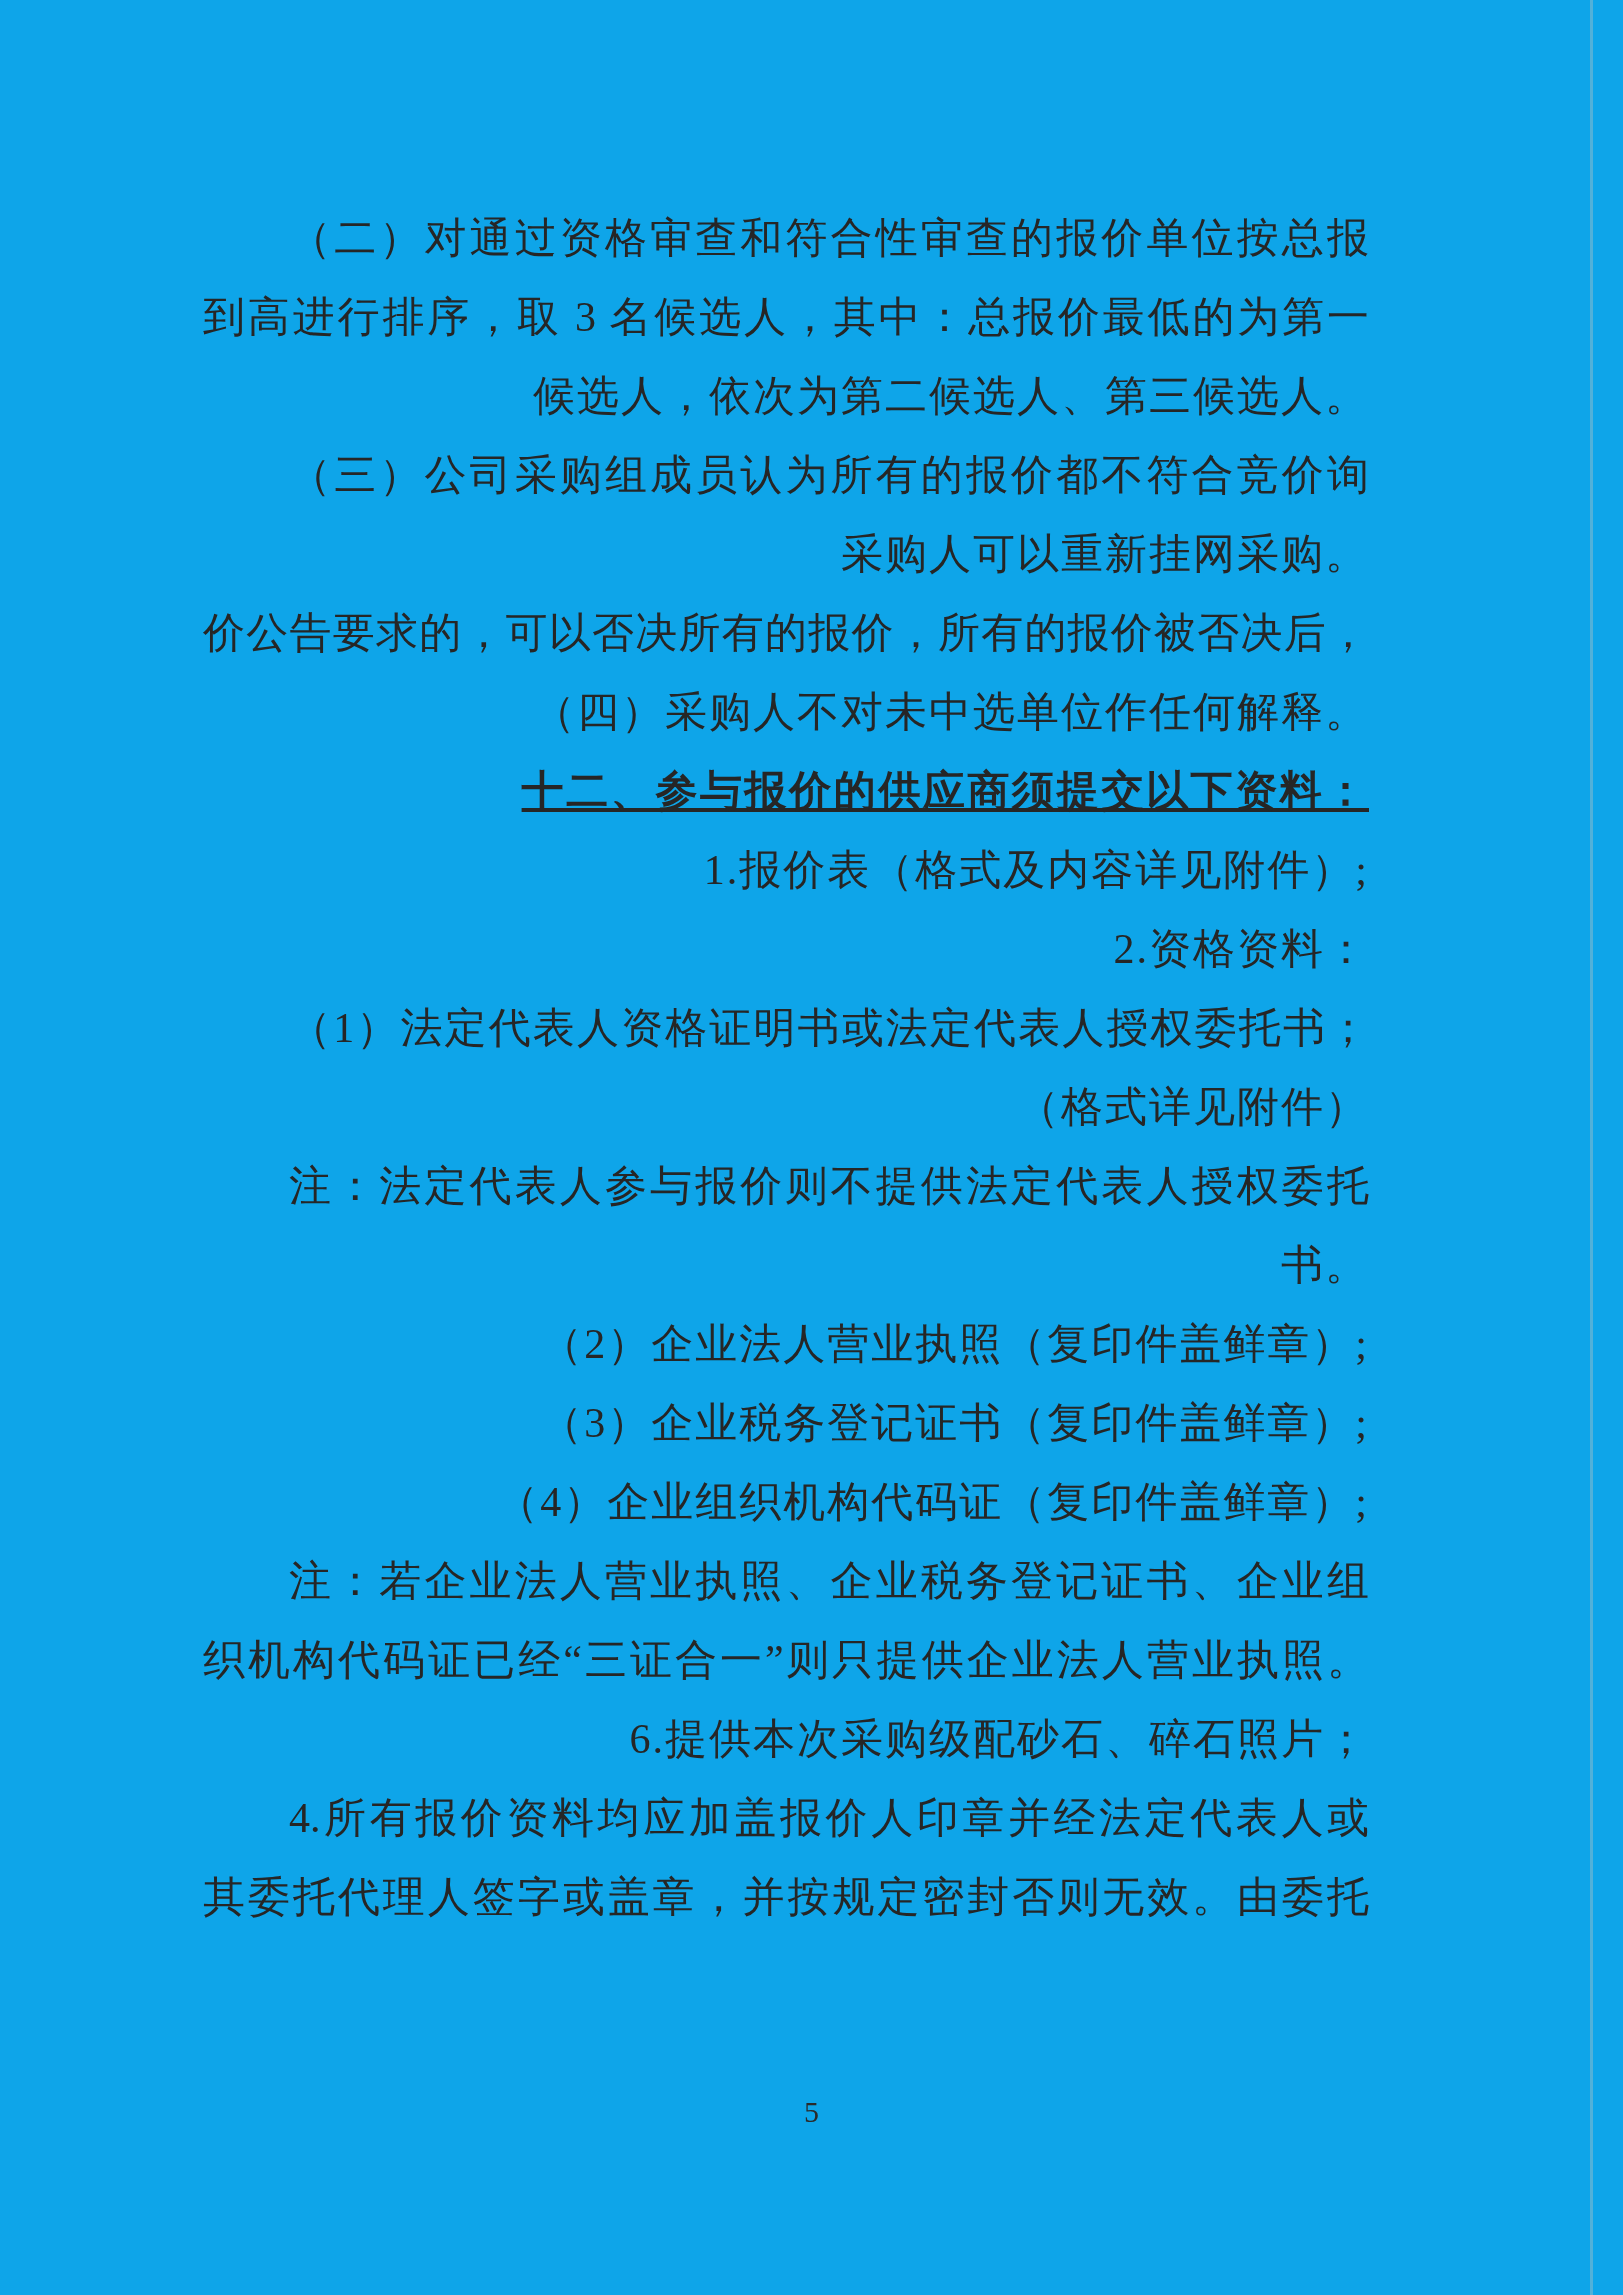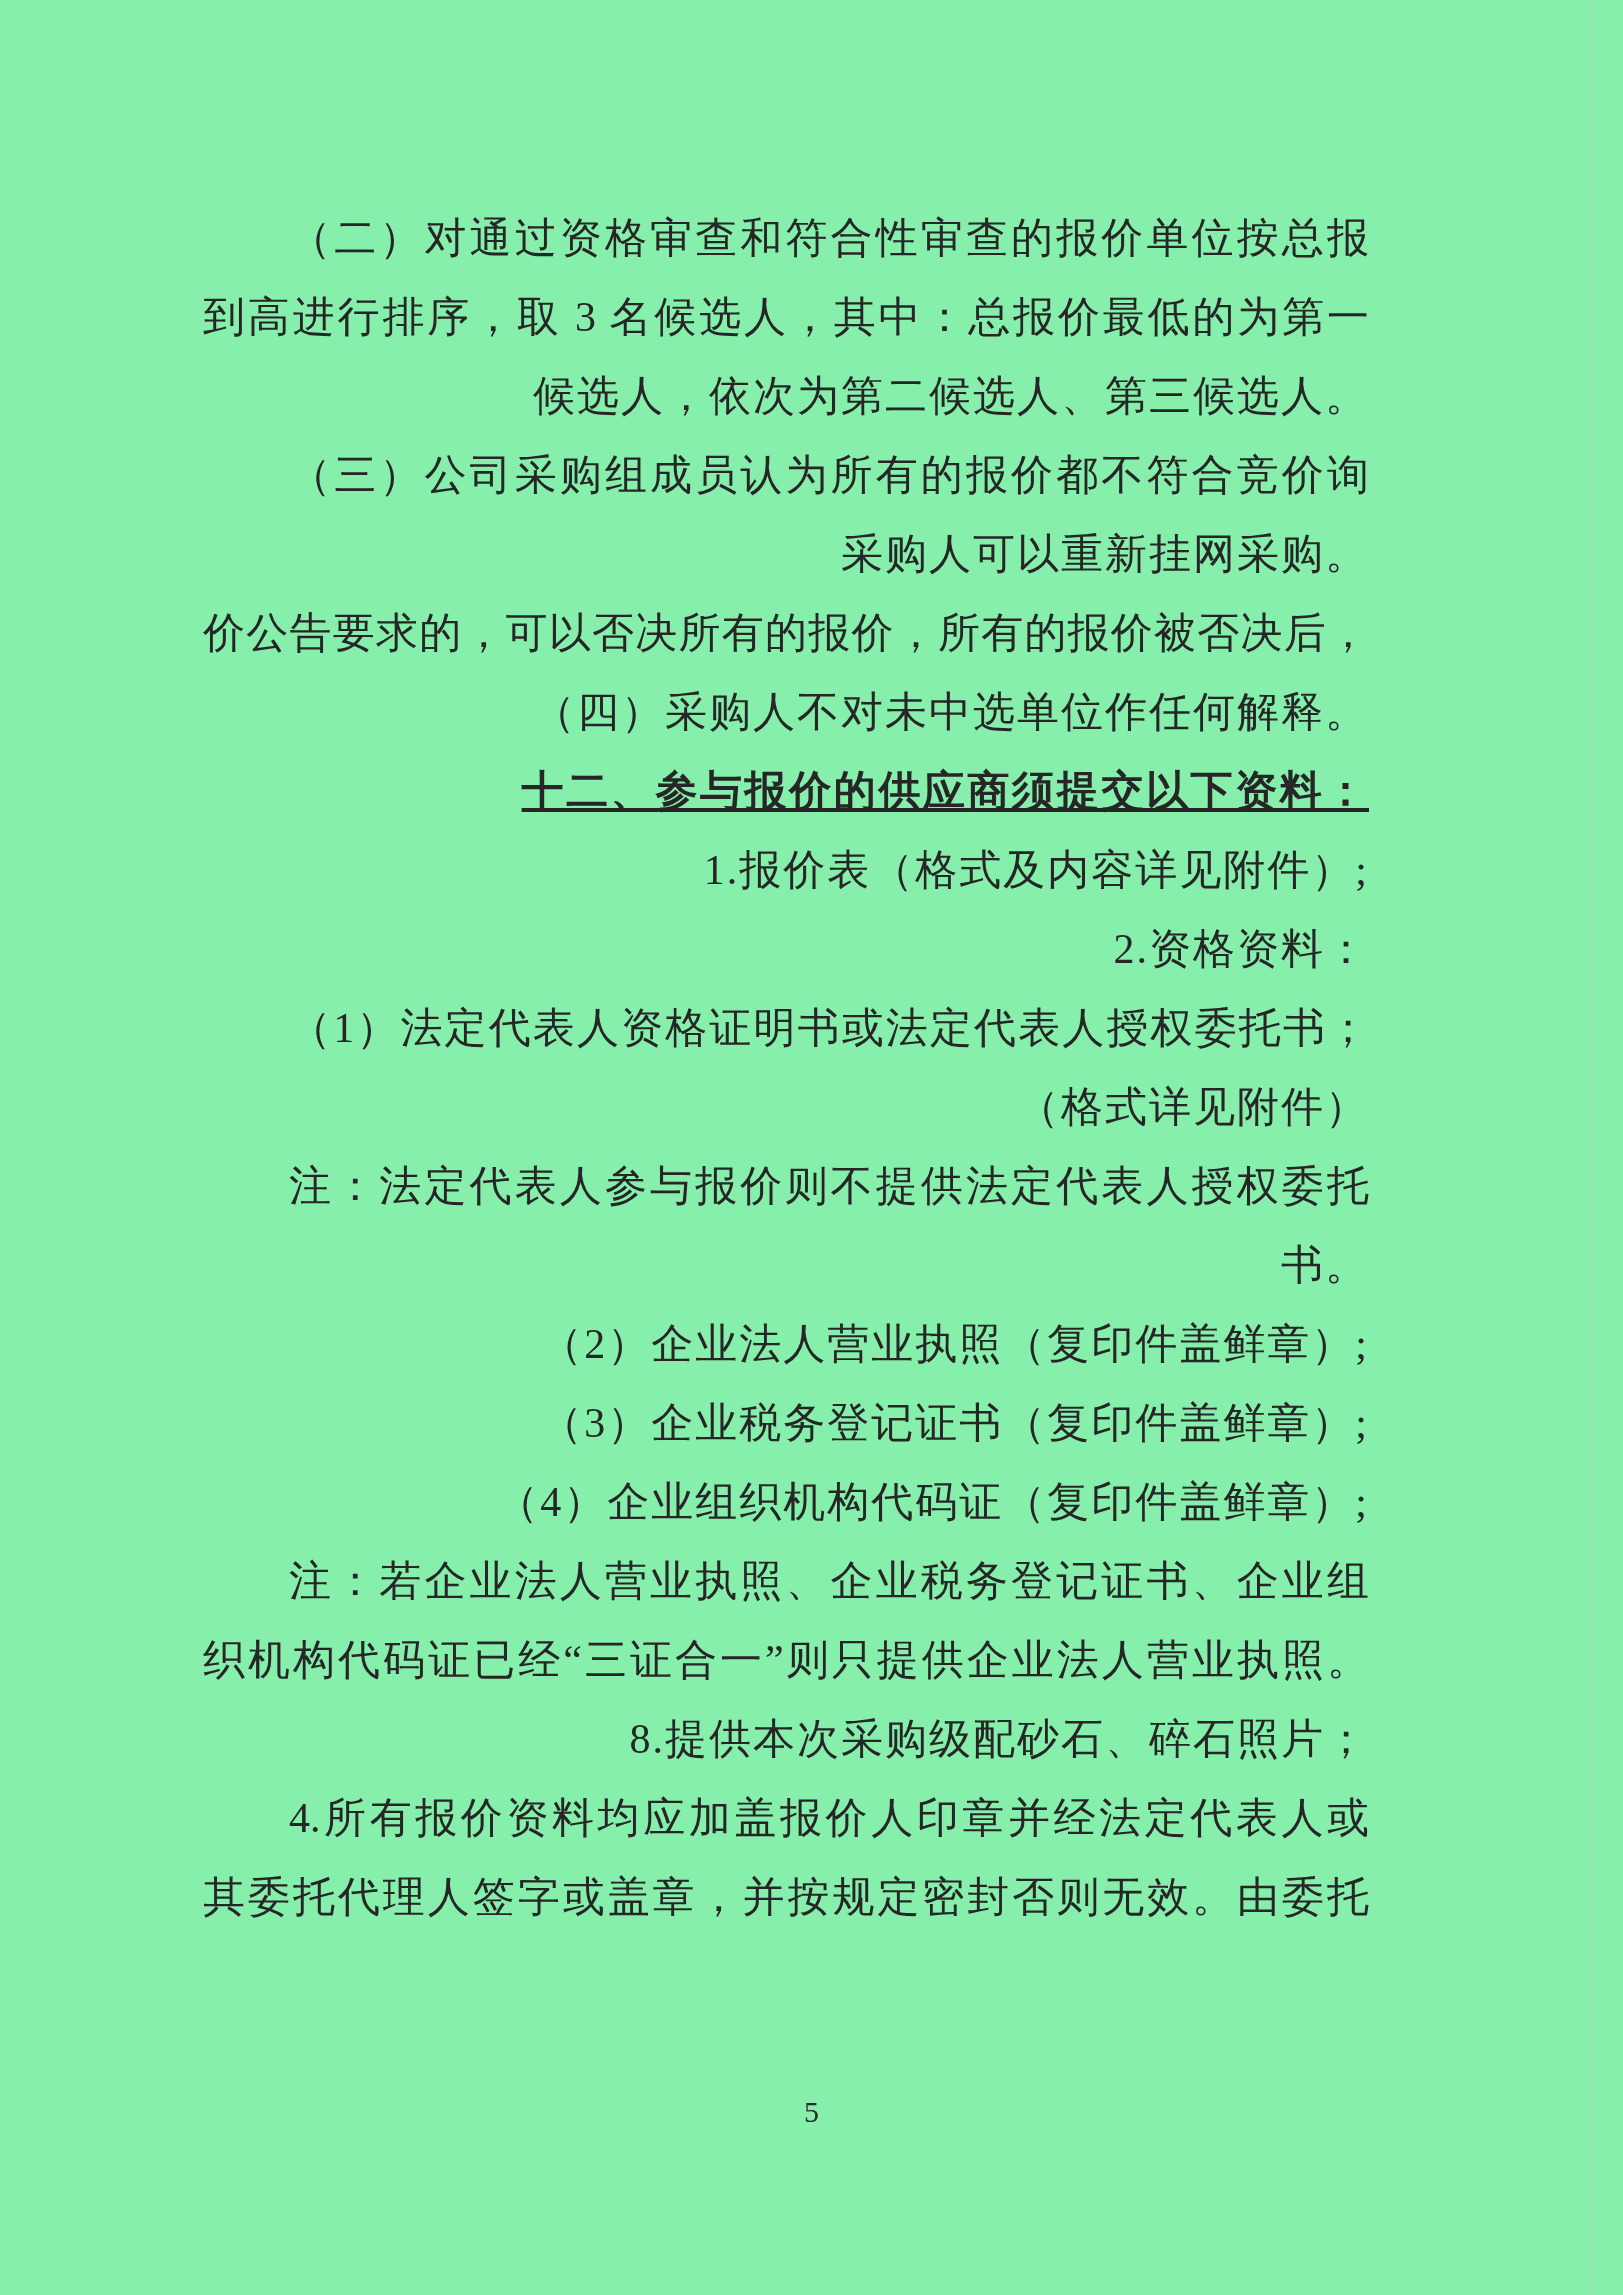--- a/index.html
+++ b/index.html
@@ -3,21 +3,21 @@
 <meta charset="utf-8">
 <style>
   html, body {
     margin: 0;
     padding: 0;
   }
   .page {
     position: relative;
     width: 1623px;
     height: 2295px;
-    background: #86efac;
+    background: #0ea5e9;
     overflow: hidden;
     font-family: "Liberation Serif", "DejaVu Serif", serif;
     color: #262626;
   }
   
   .scan-edge {
     position: absolute;
     top: 0;
     right: 30px;
     width: 2.6px;
@@ -83,20 +83,20 @@
     <div class="line indent">2.资格资料：</div>
     <div class="line indent justify">（1）法定代表人资格证明书或法定代表人授权委托书；</div>
     <div class="line">（格式详见附件）</div>
     <div class="line indent justify">注：法定代表人参与报价则不提供法定代表人授权委托</div>
     <div class="line">书。</div>
     <div class="line indent">（2）企业法人营业执照（复印件盖鲜章）;</div>
     <div class="line indent">（3）企业税务登记证书（复印件盖鲜章）;</div>
     <div class="line indent">（4）企业组织机构代码证（复印件盖鲜章）;</div>
     <div class="line indent justify">注：若企业法人营业执照、企业税务登记证书、企业组</div>
     <div class="line justify">织机构代码证已经“三证合一”则只提供企业法人营业执照。</div>
-    <div class="line indent">8.提供本次采购级配砂石、碎石照片；</div>
+    <div class="line indent">6.提供本次采购级配砂石、碎石照片；</div>
     <div class="line indent justify">4.所有报价资料均应加盖报价人印章并经法定代表人或</div>
     <div class="line justify">其委托代理人签字或盖章，并按规定密封否则无效。由委托</div>
   </div>
 
   <div class="page-number">5</div>
 </div>
 
 
 </body></html>

